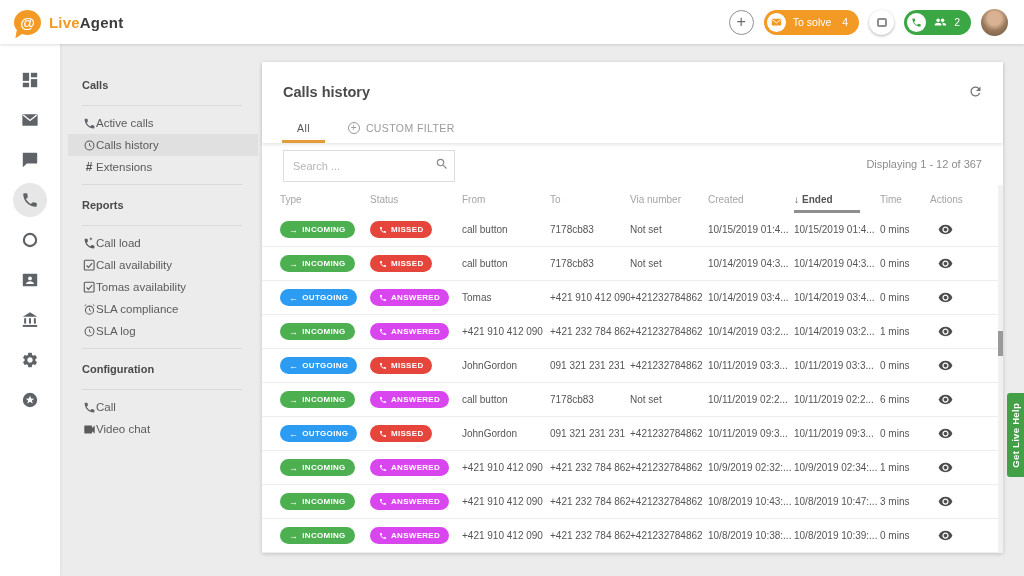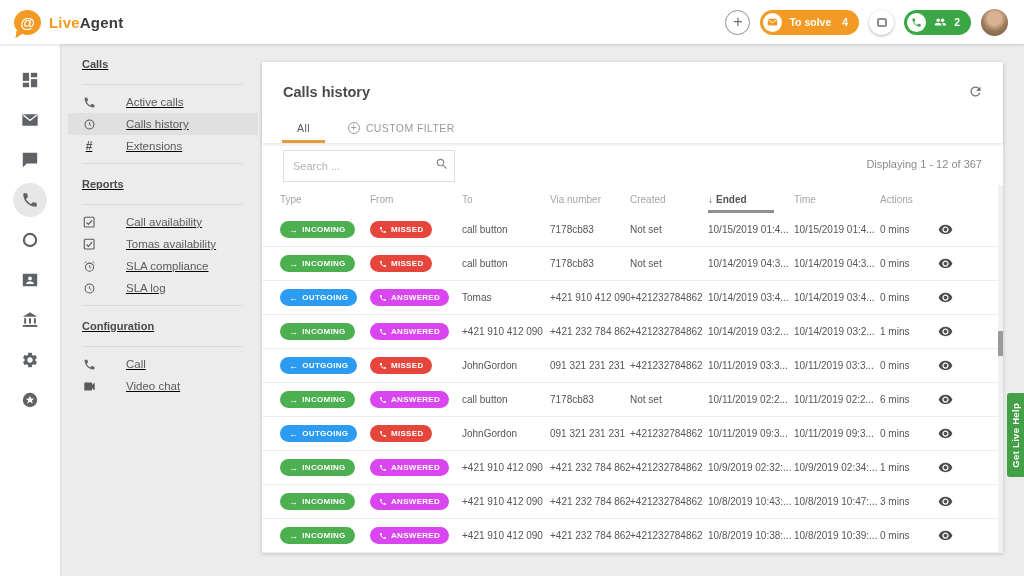--- a/index.html
+++ b/index.html
@@ -14,21 +14,21 @@
   .logo-bubble { position:relative; width:27px; height:25px; background:#f29a24; border-radius:50%;
     color:#fff; font-weight:bold; font-size:15px; display:flex; align-items:center; justify-content:center; }
   .logo-bubble::after { content:""; position:absolute; left:2px; bottom:-4px; width:0; height:0;
     border-left:9px solid #f29a24; border-bottom:8px solid transparent; transform:rotate(8deg); }
   .brand { font-size:15px; font-weight:bold; letter-spacing:.2px; }
   .brand .b1 { color:#f29a24; } .brand .b2 { color:#3c3c3c;margin-top:37px; }
   .top-right { display:flex; align-items:center; gap:10px; }
   .plus-btn { width:25px; height:25px; border:1.5px solid #8f8f8f; border-radius:50%; color:#6c6c6c;
     font-size:16px; line-height:21px; text-align:center; background:#fff; cursor:pointer; }
   .pill-top { height:25px; border-radius:13px; display:flex; align-items:center; gap:7px;
-    padding:0 11px 0 3px; color:#fff; font-size:10.5px; font-weight:bold; cursor:pointer; }
+    padding:0 11px 0 3px; color:#fff; font-size:10.5px; font-weight:normal; cursor:pointer; }
   .pill-orange { background:#f29a24; }
   .pill-green  { background:#3aa744; }
   .pill-top .circ { width:19px; height:19px; background:#fff; border-radius:50%;
     display:flex; align-items:center; justify-content:center; }
   .pill-top .cnt { margin-left:4px; }
   .gray-btn { width:25px; height:25px; background:#fff; border-radius:50%;
     box-shadow:0 1px 3px rgba(0,0,0,.3); display:flex; align-items:center; justify-content:center; cursor:pointer; }
   .gray-glyph { width:10px; height:9px; border:2px solid #8e8e8e; border-radius:2px; }
   .avatar { width:27px; height:27px; border-radius:50%;
     background:radial-gradient(circle at 50% 35%, #d8b293 0 30%, #9a7a5c 55%, #6d543f 100%); cursor:pointer; }
@@ -37,24 +37,24 @@
   .rail { position:absolute; left:0; top:44px; bottom:0; width:60px; background:#fff;
     box-shadow:1px 0 2px rgba(0,0,0,.06); padding-top:16px; z-index:20; }
   .rail-item { position:relative; width:60px; height:40px; display:flex; align-items:center;
     justify-content:center; cursor:pointer; }
   .rail-item.active::before { content:""; position:absolute; width:34px; height:34px;
     border-radius:50%; background:#e7e7e7; }
   .ric { position:relative; display:flex; }
   .ric svg { width:18px; height:18px; }
 
   
-  .sidebar { position:absolute; left:60px; top:36px; width:198px; bottom:0; padding-top:14px;text-decoration:underline; }
+  .sidebar { position:absolute; left:60px; top:57px; width:198px; bottom:0; padding-top:14px; }
   .sec-title { padding:8px 0 8px 22px; font-size:11px; font-weight:bold; color:#4a4a4a; }
   .divider { border-top:1px solid #d9d9d9; margin:6px 16px 6px 22px; }
-  .nav-item { display:flex; align-items:center; gap:30px; height:22px; padding-left:14px;
+  .nav-item { display:flex; align-items:center; gap:0; height:22px; padding-left:14px;
     margin-left:8px; font-size:11.5px; color:#5b5b5b; cursor:pointer; }
   .nav-item.selected { background:#e0e0e0; }
   .nic { width:14px; display:flex; justify-content:center; }
   .nic svg { width:13px; height:13px; }
   .nic .txt { font-size:12px; font-weight:bold; color:#555; line-height:13px; }
 
   
   .panel { position:absolute; left:262px; top:62px; width:741px; height:491px; background:#fff;
     box-shadow:0 1px 4px rgba(0,0,0,.18); }
   .panel-head { position:relative; height:81px; background:#fff;
@@ -254,20 +254,29 @@
       <span class="nic">
         <span class="txt">#</span>
       </span>
       <span class="nlbl">Extensions</span>
     </div>
     <div class="divider"></div>
     <div class="sec-title">Reports</div>
     <div class="divider"></div>
     <div class="nav-item">
       <span class="nic">
+        <svg viewBox="0 0 24 24">
+          <path fill="#5a5a5a" d="M6.62 10.79c1.44 2.83 3.76 5.14 6.59 6.59l2.2-2.21c.27-.27.67-.36 1.02-.24 1.12.37 2.33.57 3.57.57.55 0 1 .45 1 1V20c0 .55-.45 1-1 1-9.39 0-17-7.61-17-17 0-.55.45-1 1-1h3.5c.55 0 1 .45 1 1 0 1.25.2 2.45.57 3.57.11.35.03.74-.25 1.02l-2.2 2.2z"></path>
+          <path d="M14 3h6M17 0v6" stroke="#5a5a5a" stroke-width="2" transform="translate(1,1) scale(0.8)"></path>
+        </svg>
+      </span>
+      <span class="nlbl">Call load</span>
+    </div>
+    <div class="nav-item">
+      <span class="nic">
         <svg viewBox="0 0 20 20">
           <rect x="2" y="2" width="15" height="15" rx="1.5" stroke="#5a5a5a" stroke-width="1.7" fill="none"></rect>
           <path d="M5.5 10l3 3 5.5-6.5" stroke="#5a5a5a" stroke-width="1.7" fill="none"></path>
         </svg>
       </span>
       <span class="nlbl">Call availability</span>
     </div>
     <div class="nav-item">
       <span class="nic">
         <svg viewBox="0 0 20 20">
@@ -342,20 +351,21 @@
         <svg viewBox="0 0 24 24" width="14" height="14">
             <path fill="#8a8a8a" d="M15.5 14h-.79l-.28-.27A6.47 6.47 0 0 0 16 9.5 6.5 6.5 0 1 0 9.5 16c1.61 0 3.09-.59 4.23-1.57l.27.28v.79l5 4.99L20.49 19l-4.99-5zm-6 0C7 14 5 12 5 9.5S7 5 9.5 5 14 7 14 9.5 12 14 9.5 14z"></path>
           </svg>
       </span>
     </div>
     <div class="displaying">Displaying 1 - 12 of 367</div>
   </div>
 
   <div class="thead grid">
     <div class="th">Type</div>
+    <div class="th">Status</div>
     <div class="th">From</div>
     <div class="th">To</div>
     <div class="th">Via number</div>
     <div class="th">Created</div>
     <div class="th sorted">
       <span class="sort-arrow">↓</span>
       <span>Ended</span>
     </div>
     <div class="th">Time</div>
     <div class="th">Actions</div>

